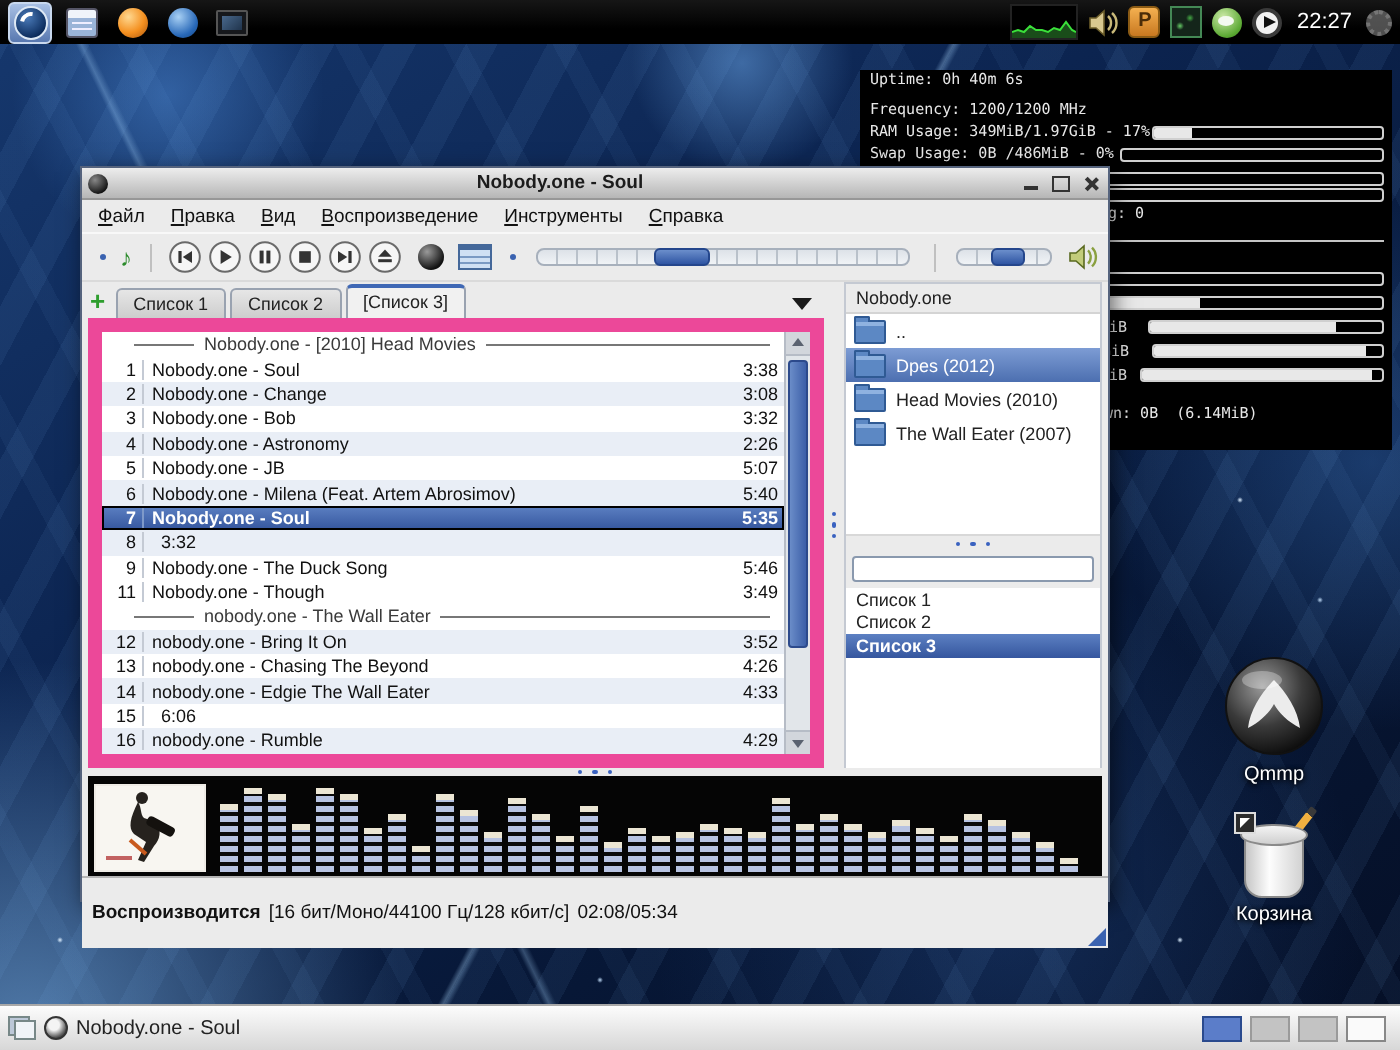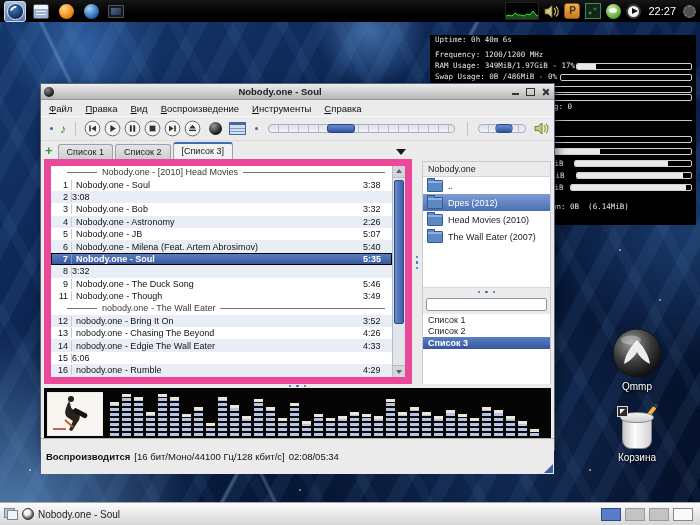--- a/index.html
+++ b/index.html
@@ -135,21 +135,21 @@
     border-radius:3px 3px 0 0;}
   .tab.active{background:#f1f1f1;border-top:2px solid #3f68b5;padding-bottom:3px;}
   .tab-menu{margin-left:auto;margin-bottom:4px;margin-right:6px;width:0;height:0;
     border-left:5px solid transparent;border-right:5px solid transparent;border-top:6px solid #1a1a1a;}
   .playlist-wrap{flex:1;display:flex;border:7px solid #ec4899;background:#fff;overflow:hidden;}
   .playlist{flex:1;overflow:hidden;}
   .pl-row{height:12.4px;display:flex;align-items:center;font-size:9px;color:#111;box-sizing:border-box;}
   .pl-row.alt{background:#e9eef6;}
   .pl-num{width:17px;flex:none;text-align:right;padding-right:3px;border-right:1px solid #c4cad4;}
   .pl-title{flex:1;padding-left:4px;white-space:nowrap;overflow:hidden;}
-  .pl-time{width:26px;flex:none;padding-right:3px;}
+  .pl-time{width:26px;flex:none;text-align:right;padding-right:3px;}
   .pl-row.sel{background:linear-gradient(#5c80c2,#35569e);color:#fff;font-weight:bold;
     outline:1px solid #000;outline-offset:-1px;}
   .pl-row.sel .pl-num{border-right-color:#7e99c9;}
   .pl-group{height:12.4px;display:flex;align-items:center;font-size:9px;color:#3a3a3a;}
   .pl-group i{border-top:1px solid #777;height:0;}
   .pl-group .d1{width:30px;flex:none;margin:0 5px 0 16px;}
   .pl-group .d2{flex:1;margin:0 7px 0 5px;}
   .pl-scroll{width:12px;flex:none;background:#e2e6ea;border-left:1px solid #b6bcc6;
     display:flex;flex-direction:column;}
   .sb-btn{height:11px;flex:none;background:#d2d6dc;position:relative;}
@@ -162,21 +162,21 @@
     border-top:4px solid #5a6270;}
   .sb-track{flex:1;position:relative;}
   .sb-thumb{position:absolute;left:1px;right:1px;top:2px;height:76%;
     background:linear-gradient(90deg,#6a8cc8,#3c5fa8);border:1px solid #2c4a8c;border-radius:2px;}
   .vsplit{width:10px;flex:none;display:flex;flex-direction:column;align-items:center;
     justify-content:center;gap:3px;}
   .dot{width:2.5px;height:2.5px;border-radius:50%;background:#3a62c0;}
   .hdots{height:4px;flex:none;display:flex;align-items:center;justify-content:center;gap:5px;}
 
   .sidebar{flex:1;display:flex;flex-direction:column;font-size:9px;background:#fff;
-    border:1px solid #c4c9d2;border-bottom:none;overflow:hidden;margin-top:20px;}
+    border:1px solid #c4c9d2;border-bottom:none;overflow:hidden;}
   .sb-header{height:14px;line-height:14px;flex:none;padding-left:5px;background:#ebebeb;
     color:#222;border-bottom:1px solid #d4d4d4;}
   .browser{height:110px;flex:none;}
   .fb-row{height:17px;display:flex;align-items:center;gap:5px;padding-left:4px;color:#222;}
   .fb-row.sel{background:linear-gradient(#7d9cd4,#4c6fb0);color:#fff;}
   .folder-icon{width:14px;height:10px;flex:none;position:relative;border:1px solid #2f5a94;
     border-radius:1px;background:linear-gradient(#8fb2e0 0 2px,#5c88c4 2px);}
   .folder-icon::before{content:"";position:absolute;left:-1px;top:-3px;width:6px;height:2px;
     background:#5c88c4;border:1px solid #2f5a94;border-bottom:none;border-radius:1px 1px 0 0;}
   .sb-split{height:8px;flex:none;display:flex;align-items:center;justify-content:center;gap:5px;
@@ -410,20 +410,21 @@
                 <span>Nobody.one - [2010] Head Movies</span>
                 <i class="d2"></i>
               </div>
               <div class="pl-row">
                 <span class="pl-num">1</span>
                 <span class="pl-title">Nobody.one - Soul</span>
                 <span class="pl-time">3:38</span>
               </div>
               <div class="pl-row alt">
                 <span class="pl-num">2</span>
+                <span class="pl-title">Nobody.one - Change</span>
                 <span class="pl-time">3:08</span>
               </div>
               <div class="pl-row">
                 <span class="pl-num">3</span>
                 <span class="pl-title">Nobody.one - Bob</span>
                 <span class="pl-time">3:32</span>
               </div>
               <div class="pl-row alt">
                 <span class="pl-num">4</span>
                 <span class="pl-title">Nobody.one - Astronomy</span>

